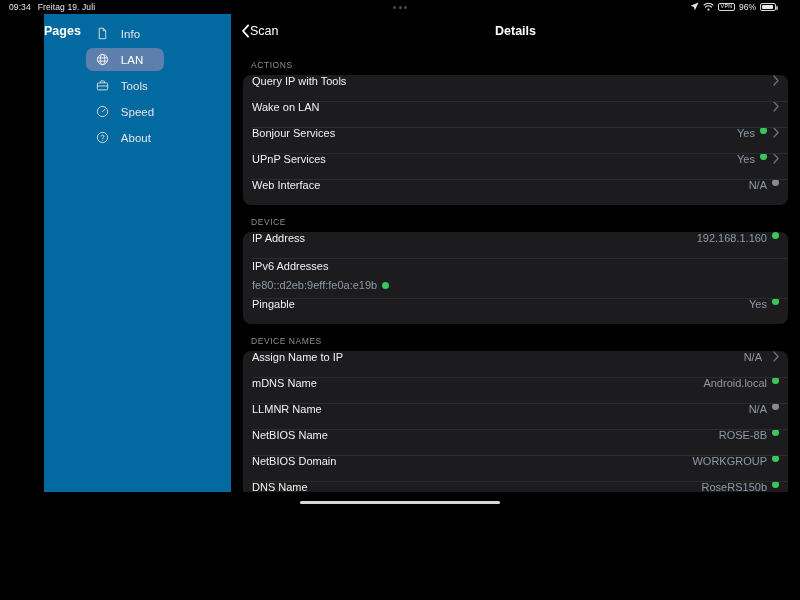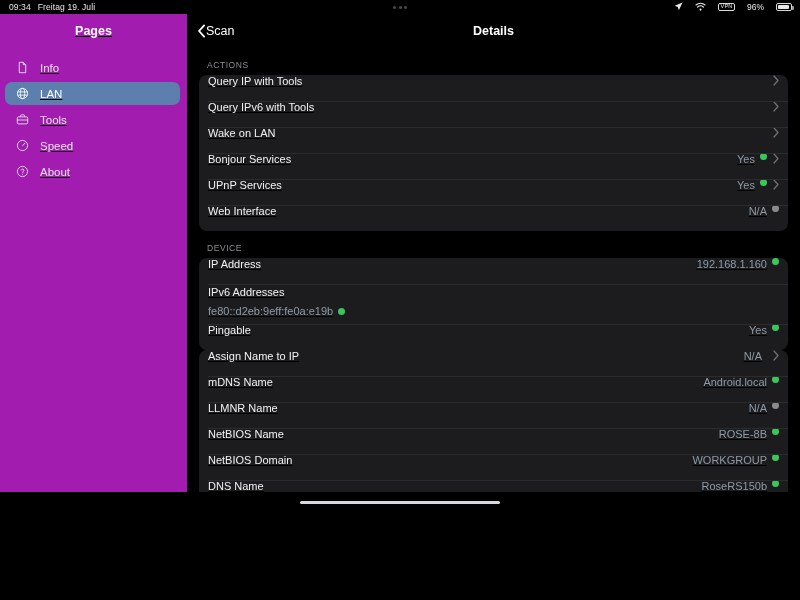--- a/index.html
+++ b/index.html
@@ -3,44 +3,44 @@
 <meta charset="utf-8">
 <style>
   * { margin:0; padding:0; box-sizing:border-box; }
   html, body {
     width:800px; height:600px;
     background:#000;
     font-family:"Liberation Sans", sans-serif;
     overflow:hidden;
     -webkit-font-smoothing:antialiased;
   }
-  .screen { position:relative; width:800px; height:512px; background:#000; display:flex; flex-direction:column;text-decoration:underline; }
+  .screen { position:relative; width:800px; height:512px; background:#000; display:flex; flex-direction:column; }
 
   
   .statusbar {
     height:14px; flex:0 0 14px; position:relative;
     display:flex; align-items:center; color:#e8e8ea; font-size:8.5px;
   }
   .sb-left { display:flex; align-items:center; gap:7px; padding-left:9px; letter-spacing:.1px; }
-  .sb-right { position:absolute; right:8px; top:0; height:14px; display:flex; align-items:center; gap:12px; font-size:8.5px; }
+  .sb-right { position:absolute; right:24px; top:0; height:14px; display:flex; align-items:center; gap:4px; font-size:8.5px; }
   .sb-dots { position:absolute; left:0; right:0; top:0; height:14px; display:flex; align-items:center; justify-content:center; gap:2.5px; }
   .sb-dots i { width:3px; height:3px; border-radius:50%; background:#4a4a4c; display:block; }
   .vpn-badge {
     font-size:5.5px; border:1px solid #d8d8da; border-radius:2px;
     padding:0.5px 1.5px; line-height:1; letter-spacing:.2px; color:#e8e8ea;
   }
   .batt { width:16px; height:8px; border:1px solid #d8d8da; border-radius:2px; position:relative; display:inline-block; }
   .batt::after { content:""; position:absolute; right:-2.5px; top:2px; width:1.5px; height:4px; background:#9a9a9c; border-radius:0 1px 1px 0; }
   .batt i { position:absolute; left:1px; top:1px; bottom:1px; width:80%; background:#e8e8ea; border-radius:1px; display:block; }
 
   
   .body { flex:1; display:flex; min-height:0; }
 
   
-  .sidebar { width:187px; flex:0 0 187px; background:#a21caf; display:flex; flex-direction:column; }
+  .sidebar { width:187px; flex:0 0 187px; background:#0369a1; display:flex; flex-direction:row;margin-left:44px; }
   .sidebar-header { height:34px; display:flex; align-items:center; justify-content:center; }
   .sidebar-title { color:#fff; font-size:12.5px; font-weight:bold; }
   .sidebar-list { padding:8px 7px 0 5px; display:flex; flex-direction:column; gap:3px; }
   .side-item {
     display:flex; align-items:center; gap:11px;
     height:23px; padding:0 10px; border-radius:7px;
     color:#e6e6e8; font-size:11.5px;
   }
   .side-item.selected { background:#5d7fae; color:#fff; }
   .side-ico { width:14px; height:14px; flex:0 0 14px; display:flex; align-items:center; justify-content:center; }
@@ -205,28 +205,20 @@
         <div class="card">
           <div class="row">
             <span class="label">Query IP with Tools</span>
             <span class="chev">
               <svg viewBox="0 0 6 11" fill="none" stroke="#6e6e73" stroke-width="1.3" stroke-linecap="round" stroke-linejoin="round">
                   <path d="M1 1 L5 5.5 L1 10"></path>
                 </svg>
             </span>
           </div>
           <div class="row">
-            <span class="label">Query IPv6 with Tools</span>
-            <span class="chev">
-              <svg viewBox="0 0 6 11" fill="none" stroke="#6e6e73" stroke-width="1.3" stroke-linecap="round" stroke-linejoin="round">
-                  <path d="M1 1 L5 5.5 L1 10"></path>
-                </svg>
-            </span>
-          </div>
-          <div class="row">
             <span class="label">Wake on LAN</span>
             <span class="chev">
               <svg viewBox="0 0 6 11" fill="none" stroke="#6e6e73" stroke-width="1.3" stroke-linecap="round" stroke-linejoin="round">
                   <path d="M1 1 L5 5.5 L1 10"></path>
                 </svg>
             </span>
           </div>
           <div class="row">
             <span class="label">Bonjour Services</span>
             <span class="value">Yes</span>
@@ -268,20 +260,21 @@
               <span class="dot on"></span>
             </span>
           </div>
           <div class="row">
             <span class="label">Pingable</span>
             <span class="value">Yes</span>
             <span class="dot on"></span>
           </div>
         </div>
 
+        <div class="sec-header">DEVICE NAMES</div>
         <div class="card">
           <div class="row">
             <span class="label">Assign Name to IP</span>
             <span class="value">N/A</span>
             <span class="chev">
               <svg viewBox="0 0 6 11" fill="none" stroke="#6e6e73" stroke-width="1.3" stroke-linecap="round" stroke-linejoin="round">
                   <path d="M1 1 L5 5.5 L1 10"></path>
                 </svg>
             </span>
           </div>

